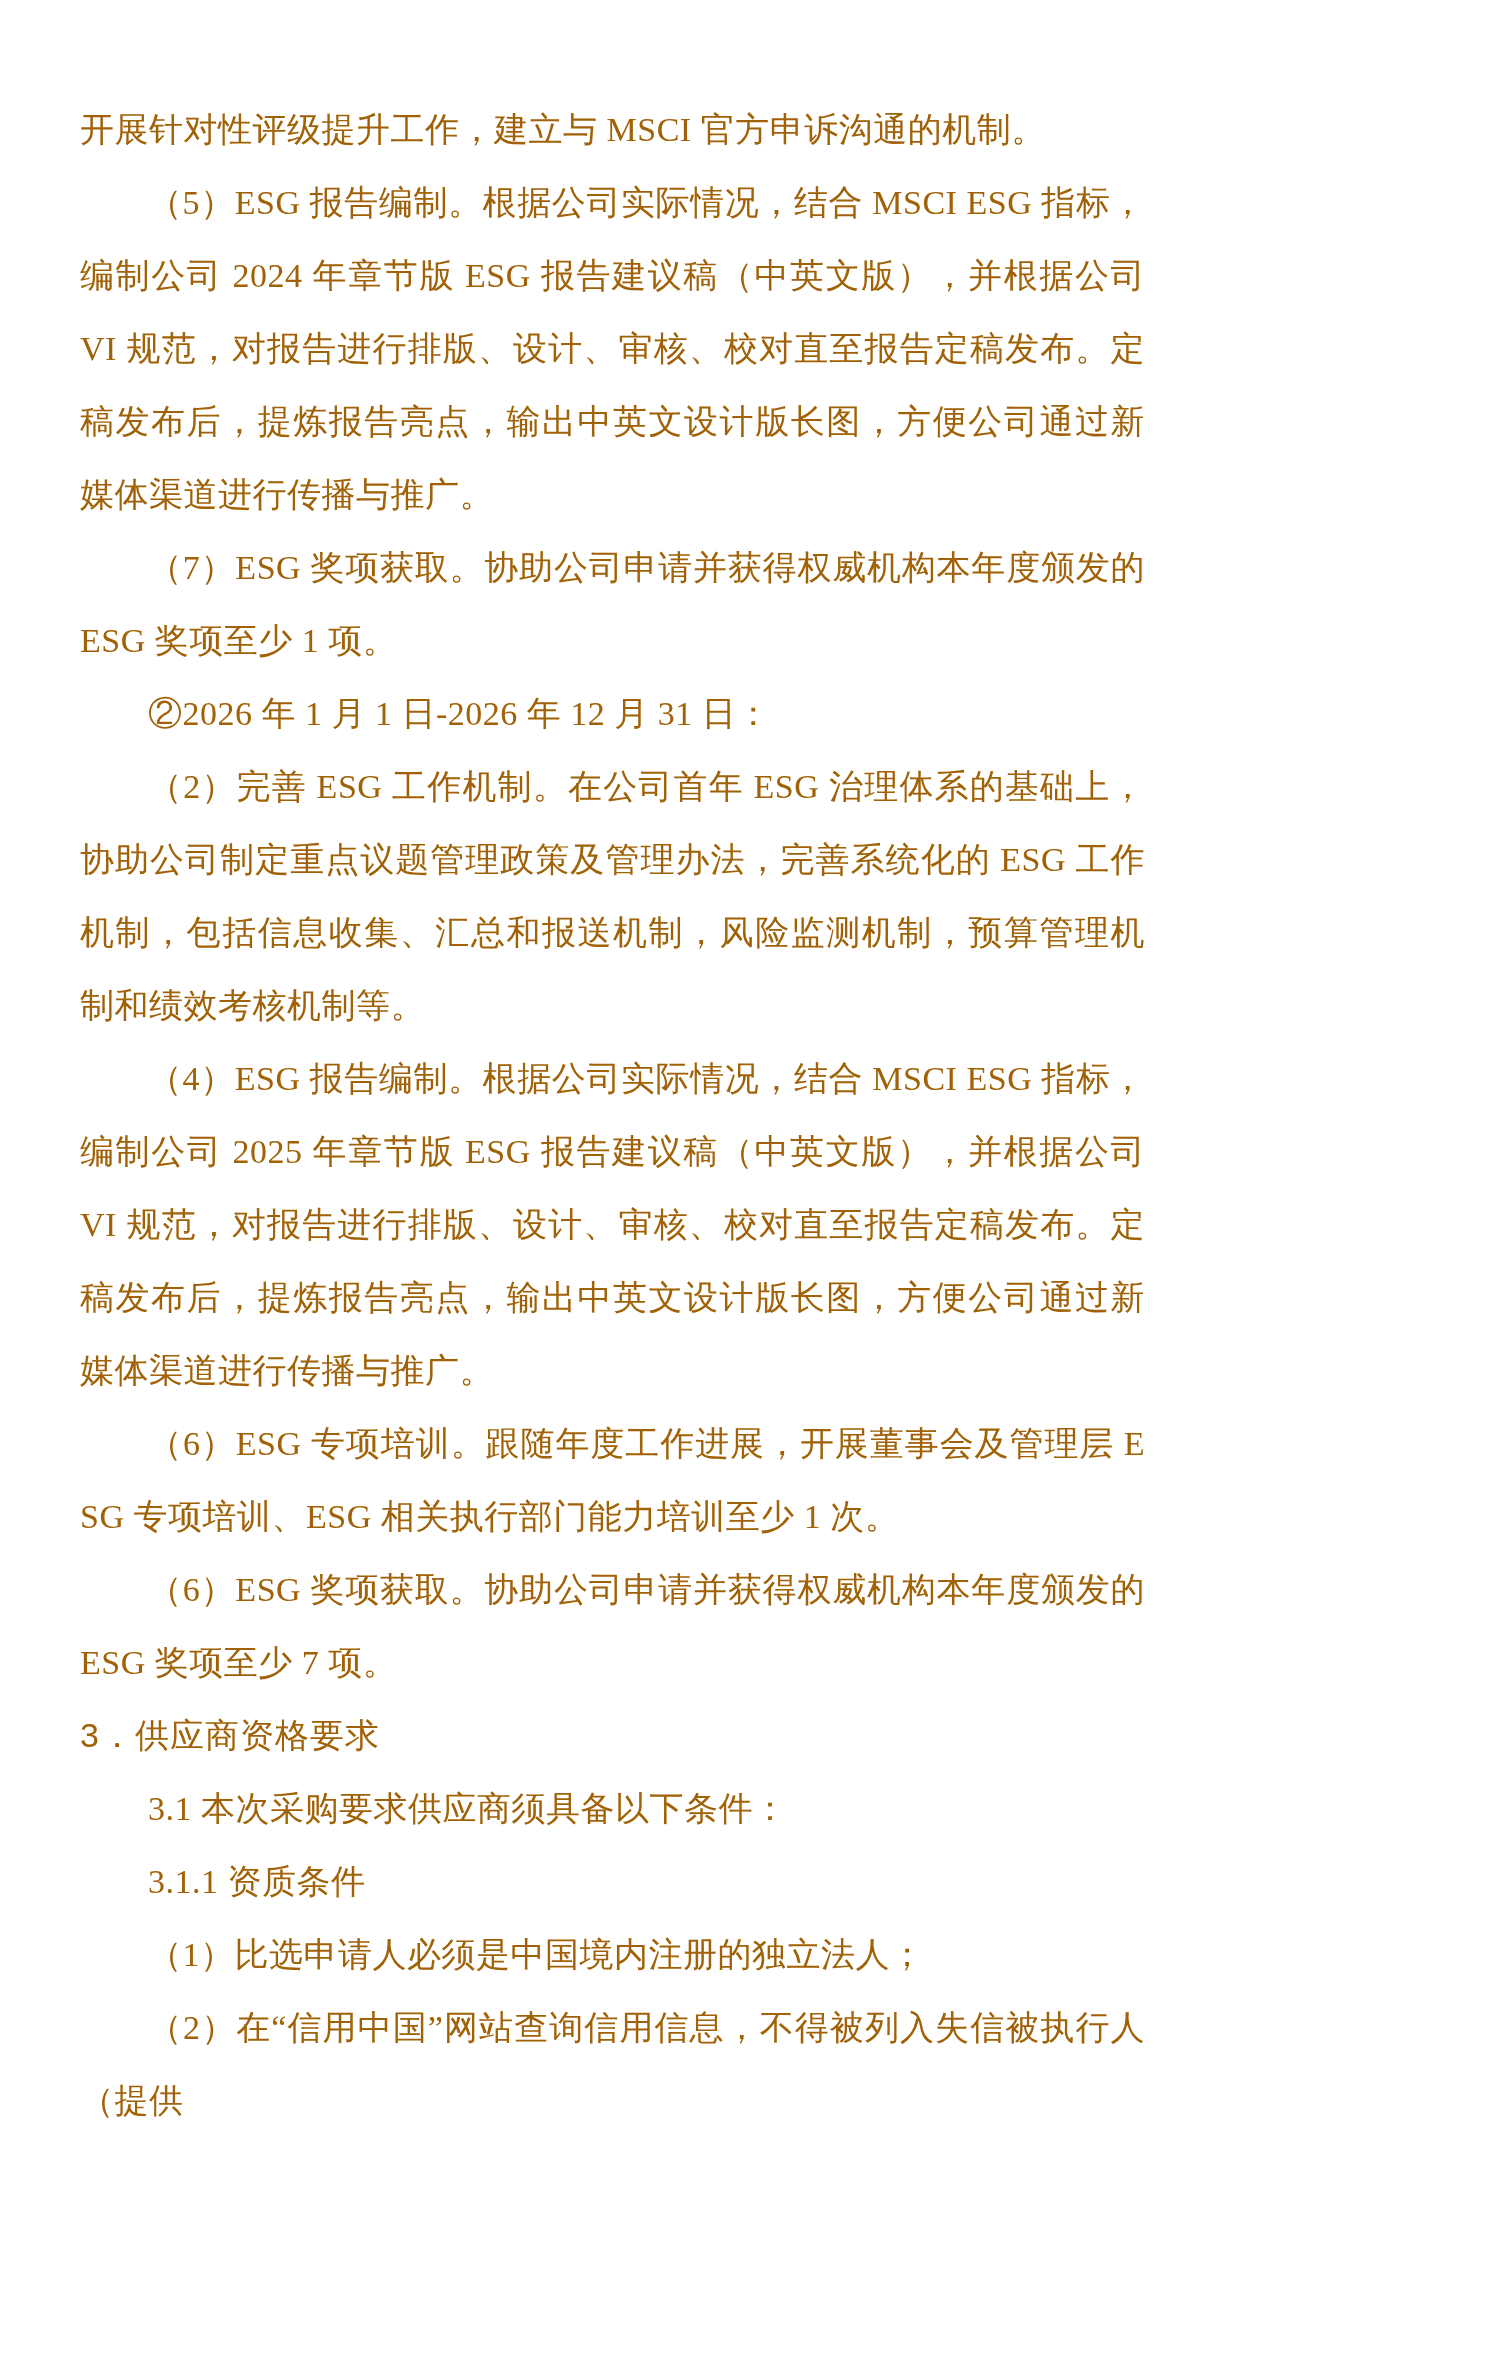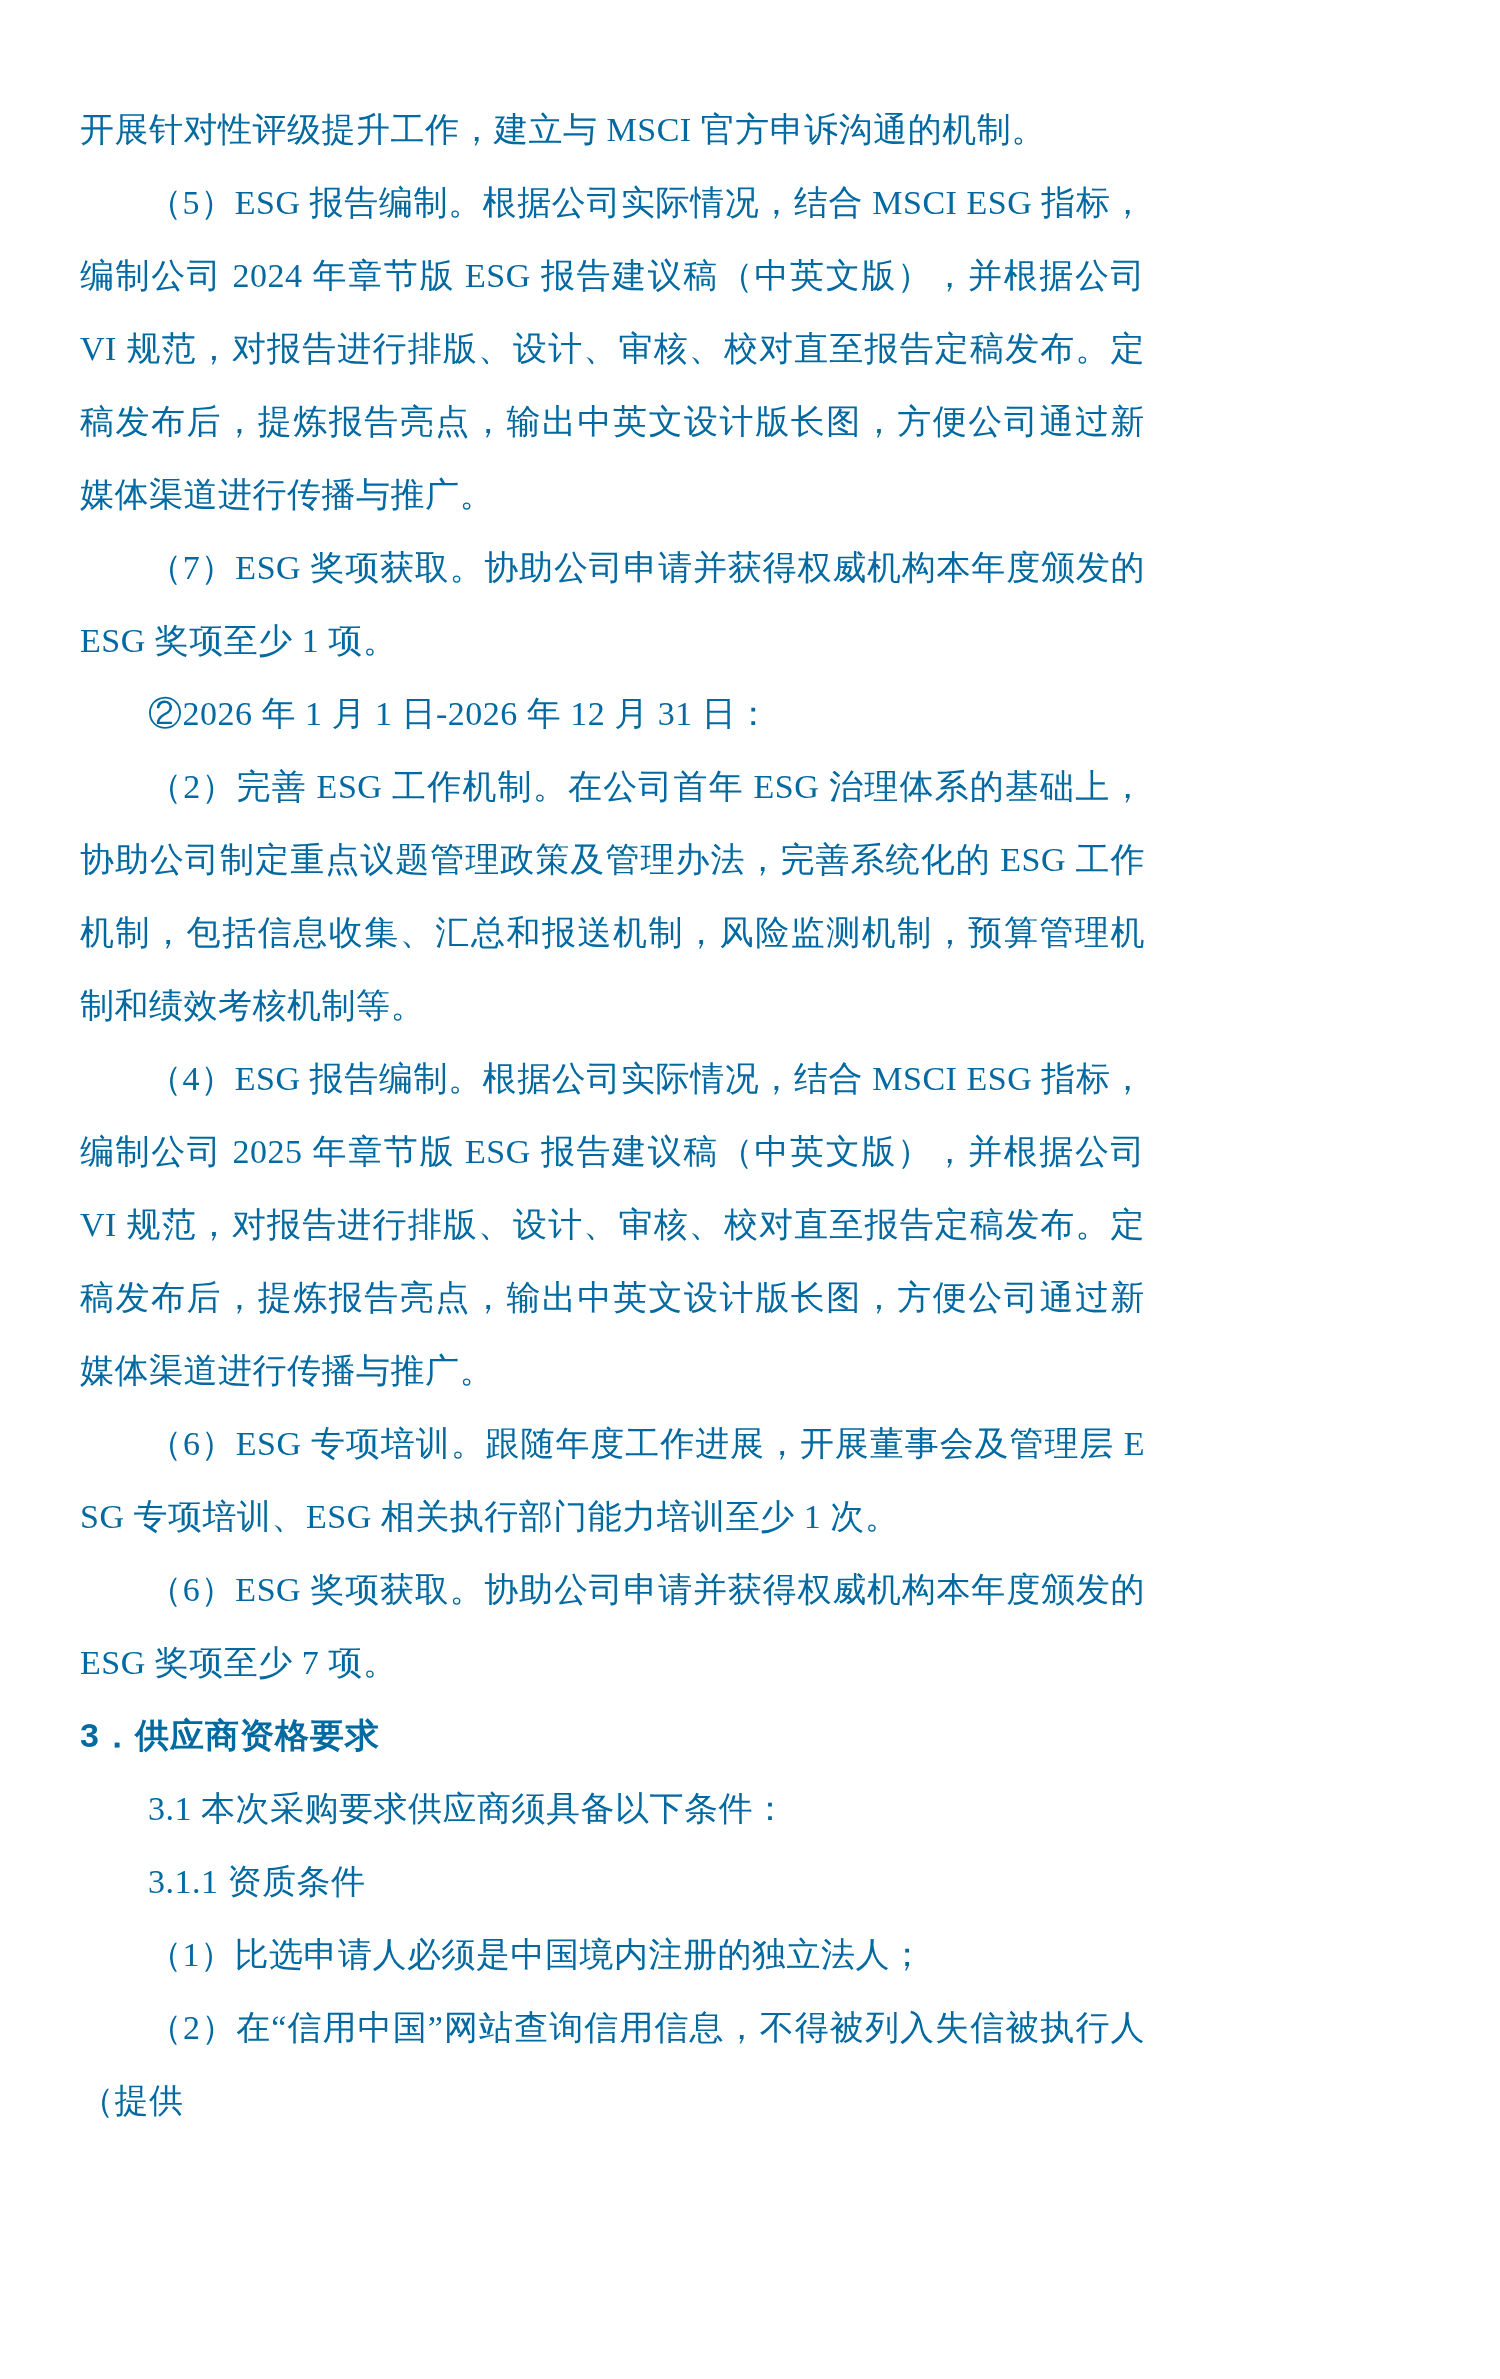--- a/index.html
+++ b/index.html
@@ -8,37 +8,37 @@
     background: #ffffff;
   }
   .page {
     position: relative;
     width: 1260px;
     height: 2379px;
     background: #ffffff;
     box-sizing: border-box;
     padding: 93px 115px 0 80px;
     font-family: "Liberation Serif", "DejaVu Serif", serif;
-    color: #0369a1;
+    color: #a16207;
     overflow: hidden;
   }
   .doc-body p {
     margin: 0;
     padding: 0;
     font-size: 34px;
     line-height: 73px;
     text-align: justify;
     letter-spacing: 0.5px;
     word-break: break-all;
   }
   .doc-body p.indent {
     text-indent: 2em;
   }
   .doc-body p.bold {
-    font-weight: bold;
+    font-weight: normal;
     font-family: "Liberation Sans", "DejaVu Sans", sans-serif;
     letter-spacing: 1px;
   }
 </style>
 </head>
 <body>
 
 <div class="page">
   <div class="doc-body">
       <p>开展针对性评级提升工作，建立与 MSCI 官方申诉沟通的机制。</p>

